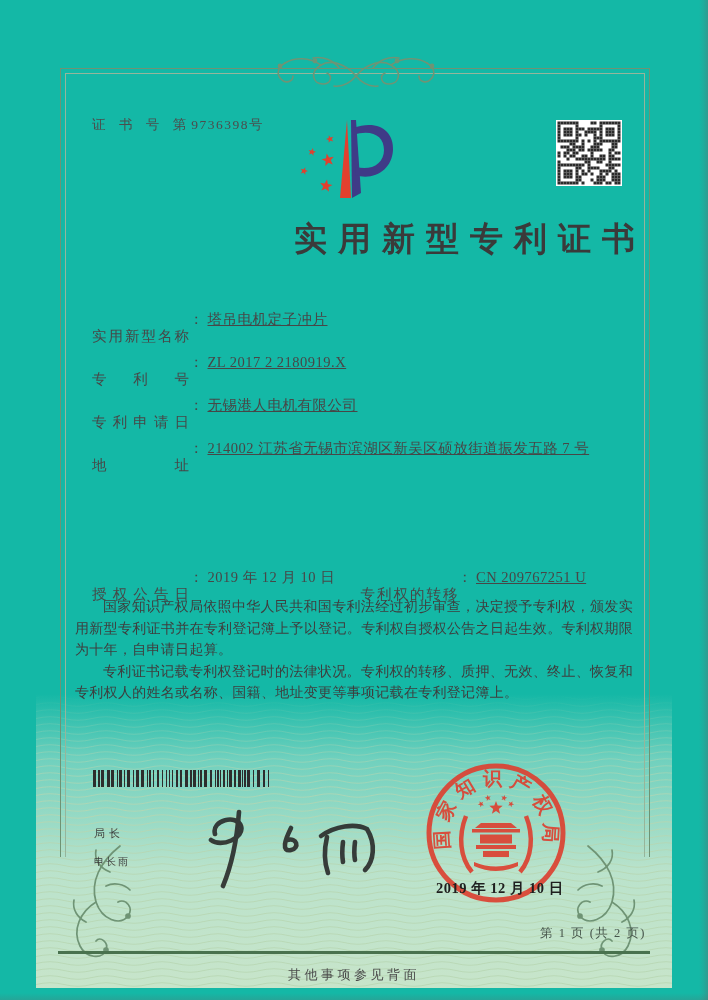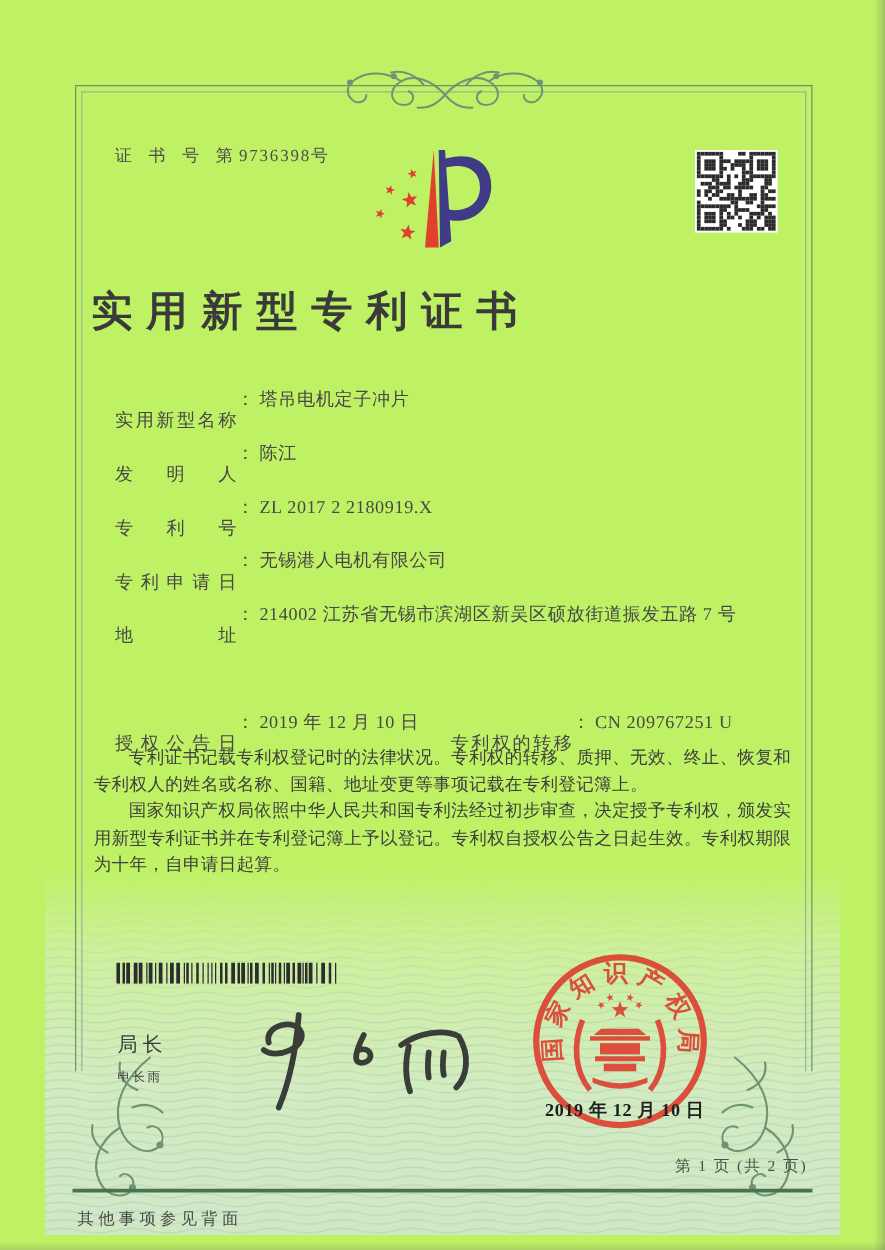--- a/index.html
+++ b/index.html
@@ -1,58 +1,58 @@
 <!DOCTYPE html>
 <html><head>
 <meta charset="utf-8">
 <style>
   html,body{margin:0;padding:0;background:#ffffff;}
-  .page{position:relative;width:708px;height:1000px;background:#bef264;overflow:hidden;
+  .page{position:relative;width:708px;height:1000px;background:#14b8a6;overflow:hidden;
         font-family:"Liberation Serif","DejaVu Serif",serif;color:#3f3f3f;}
   
   .frame-outer{position:absolute;left:60px;top:68px;width:588px;height:788px;
         border:1.5px solid #6e9374;border-bottom:none;}
   .frame-inner{position:absolute;left:65px;top:73px;width:578px;height:783px;
         border:1px solid #96b59b;border-bottom:none;}
   
   .greenwash{position:absolute;left:36px;top:694px;width:636px;height:294px;
         background:linear-gradient(180deg,rgba(226,240,223,0) 0%,rgba(223,238,219,.45) 22%,
         rgba(215,234,210,.85) 60%,rgba(209,231,204,.95) 100%);}
   .waves{position:absolute;inset:0;opacity:.8;
         -webkit-mask-image:linear-gradient(180deg,transparent,#000 40%);
         mask-image:linear-gradient(180deg,transparent,#000 40%);}
   .cert-no{position:absolute;left:92px;top:116px;font-size:13.5px;color:#4c4c4c;white-space:nowrap;}
   .cert-no .sp{letter-spacing:5px;}
   .cert-no .num{letter-spacing:1.5px;}
   .logo{position:absolute;left:286px;top:112px;}
   .qr{position:absolute;left:556px;top:120px;background:#fff;}
-  .title{position:absolute;left:62px;top:227px;width:584px;text-align:left;font-size:33px;
+  .title{position:absolute;left:62px;top:217px;width:584px;text-align:right;font-size:33px;
         letter-spacing:11px;text-indent:11px;font-weight:600;color:#3a3a3a;}
   .fields{position:absolute;left:92px;top:310px;width:548px;font-size:14.5px;color:#474747;}
   .frow{height:20px;margin-bottom:23px;white-space:nowrap;}
   .lbl{display:inline-block;width:97px;text-align:justify;text-align-last:justify;vertical-align:top;margin-top:17px;}
   .colon{padding-right:4px;}
-  .val{letter-spacing:.5px;}
+  .val{letter-spacing:.5px;text-decoration:underline;}
   .grant-row{position:absolute;left:92px;top:568px;font-size:14.5px;color:#474747;white-space:nowrap;}
   .gv1{display:inline-block;width:145px;letter-spacing:.5px;}
   .lbl2{margin-left:8px;}
   .paras{position:absolute;left:75px;top:596px;width:558px;font-size:14px;line-height:21.5px;
         color:#3e3e3e;text-align:justify;letter-spacing:.3px;}
   .paras p{margin:0;text-indent:2em;}
   .barcode{position:absolute;left:93px;top:770px;}
-  .signer-title{position:absolute;left:94px;top:826px;font-size:16px;letter-spacing:4px;color:#3b3b3b;}
+  .signer-title{position:absolute;left:94px;top:826px;font-size:11px;letter-spacing:4px;color:#3b3b3b;}
   .signer-name{position:absolute;left:94px;top:855px;font-size:10px;letter-spacing:2px;color:#3b3b3b;}
   .signature{position:absolute;left:193px;top:804px;}
   .seal{position:absolute;left:423px;top:760px;}
   .seal-date{position:absolute;left:436px;top:879px;font-size:14.5px;font-weight:bold;color:#1f1f1f;
         letter-spacing:.5px;white-space:nowrap;}
   .page-info{position:absolute;left:62px;top:925px;width:584px;text-align:right;font-size:12.5px;
         color:#45544a;letter-spacing:1.5px;}
   .thick-line{position:absolute;left:58px;top:951px;width:592px;height:3px;background:#49724e;}
-  .back-note{position:absolute;left:62px;top:966px;width:584px;text-align:left;font-size:13px;
+  .back-note{position:absolute;left:62px;top:966px;width:584px;text-align:center;font-size:13px;
         color:#4a4a4a;letter-spacing:3.5px;}
   .edge-right{position:absolute;top:0;right:0;width:9px;height:100%;
         background:linear-gradient(90deg,rgba(0,0,0,0),rgba(100,100,100,.16) 55%,rgba(100,100,100,.34));}
   .edge-bottom{position:absolute;bottom:0;left:0;width:100%;height:7px;
         background:linear-gradient(180deg,rgba(0,0,0,0),rgba(100,100,100,.22));}
   .ornament{position:absolute;}
 </style>
 </head>
 <body>
 
@@ -367,33 +367,32 @@
         <rect x="51" y="60" width="3" height="3"></rect>
         <rect x="57" y="60" width="3" height="3"></rect>
         <rect x="60" y="60" width="3" height="3"></rect>
       </g>
   </svg>
 
   <div class="title">实用新型专利证书</div>
 
   <div class="fields">
     <div class="frow"><span class="lbl">实用新型名称</span><span class="colon">：</span><span class="val">塔吊电机定子冲片</span></div>
-    <div class="frow"><span class="lbl">发明人</span><span class="colon">：</span><span class="val">陈江</span></div>
     <div class="frow"><span class="lbl">专利号</span><span class="colon">：</span><span class="val">ZL 2017 2 2180919.X</span></div>
     <div class="frow"><span class="lbl">专利申请日</span><span class="colon">：</span><span class="val">无锡港人电机有限公司</span></div>
     <div class="frow"><span class="lbl">地址</span><span class="colon">：</span><span class="val">214002 江苏省无锡市滨湖区新吴区硕放街道振发五路 7 号</span></div>
   </div>
 
   <div class="grant-row">
     <span class="lbl">授权公告日</span><span class="colon">：</span><span class="gv1">2019 年 12 月 10 日</span><span class="lbl lbl2">专利权的转移</span><span class="colon">：</span><span class="val">CN 209767251 U</span>
   </div>
 
   <div class="paras">
+    <p>国家知识产权局依照中华人民共和国专利法经过初步审查，决定授予专利权，颁发实用新型专利证书并在专利登记簿上予以登记。专利权自授权公告之日起生效。专利权期限为十年，自申请日起算。</p>
     <p>专利证书记载专利权登记时的法律状况。专利权的转移、质押、无效、终止、恢复和专利权人的姓名或名称、国籍、地址变更等事项记载在专利登记簿上。</p>
-    <p>国家知识产权局依照中华人民共和国专利法经过初步审查，决定授予专利权，颁发实用新型专利证书并在专利登记簿上予以登记。专利权自授权公告之日起生效。专利权期限为十年，自申请日起算。</p>
   </div>
 
   <svg class="barcode" width="180" height="17" viewBox="0 0 180 17">
     <g id="bars" fill="#2d2d2d">
         <rect x="0" y="0" width="3" height="17"></rect>
         <rect x="5" y="0" width="2" height="17"></rect>
         <rect x="8" y="0" width="3" height="17"></rect>
         <rect x="14" y="0" width="3" height="17"></rect>
         <rect x="18" y="0" width="3" height="17"></rect>
         <rect x="24" y="0" width="1" height="17"></rect>

